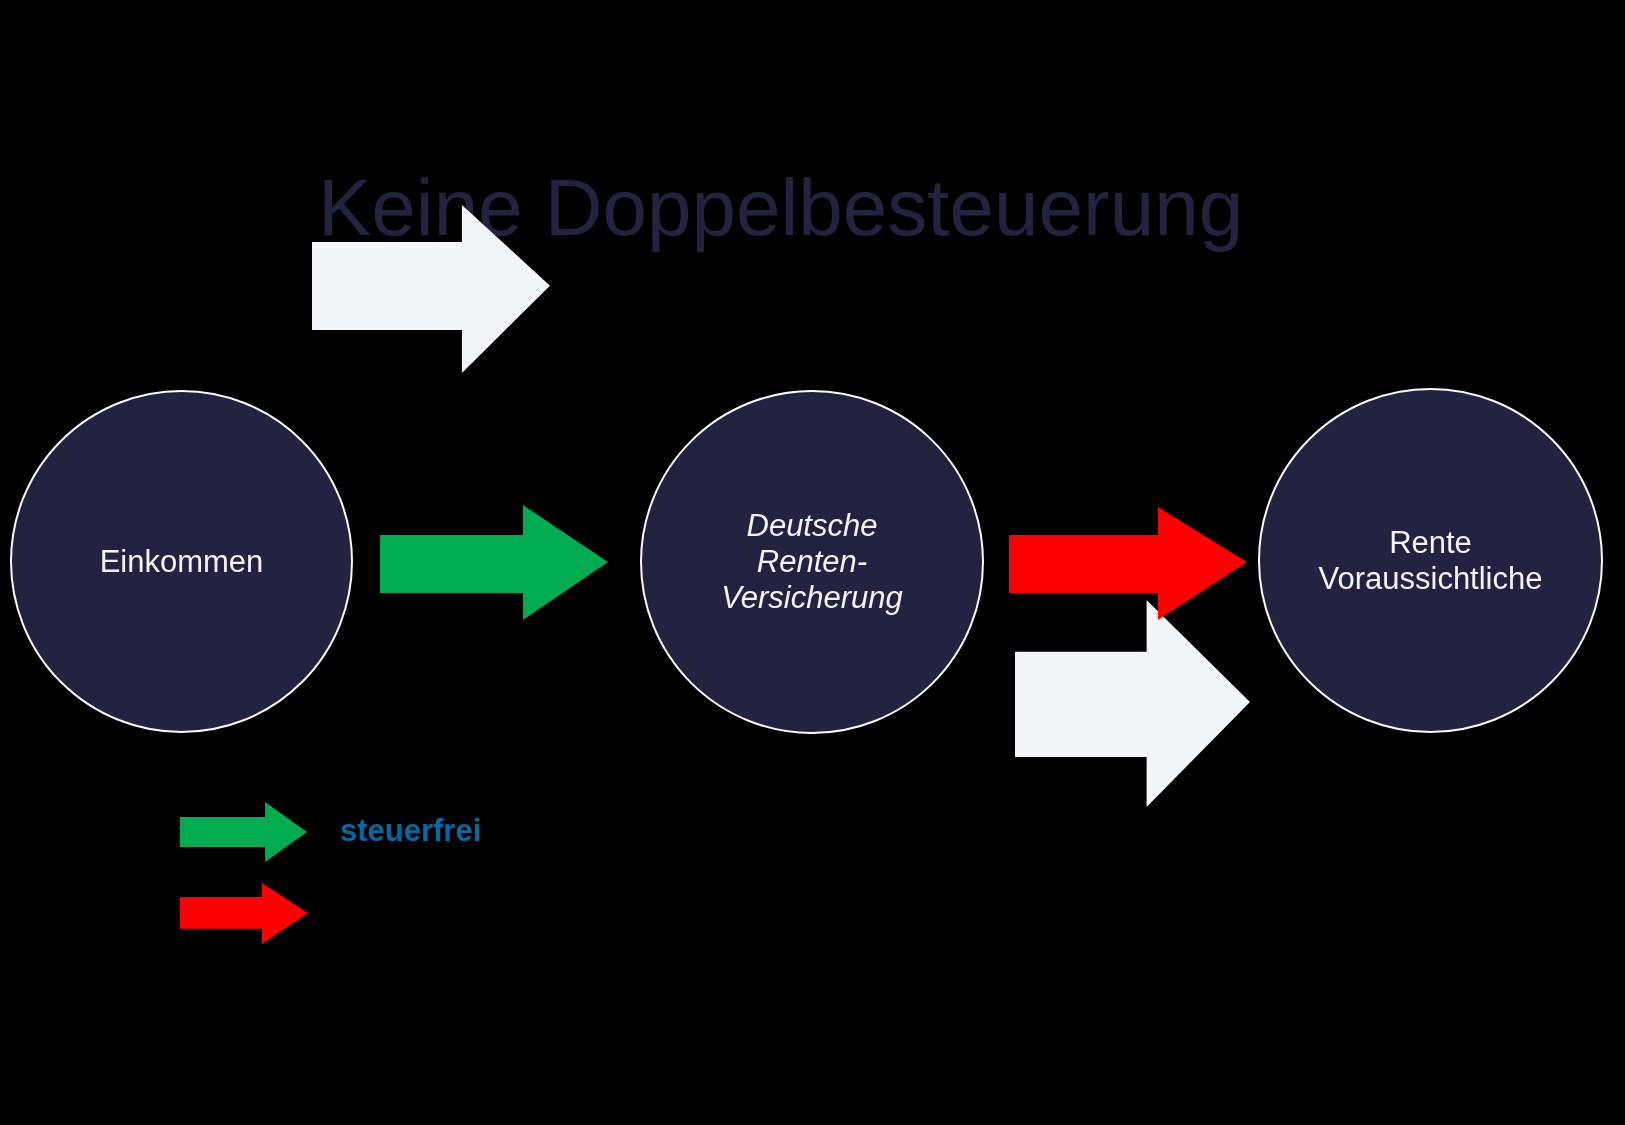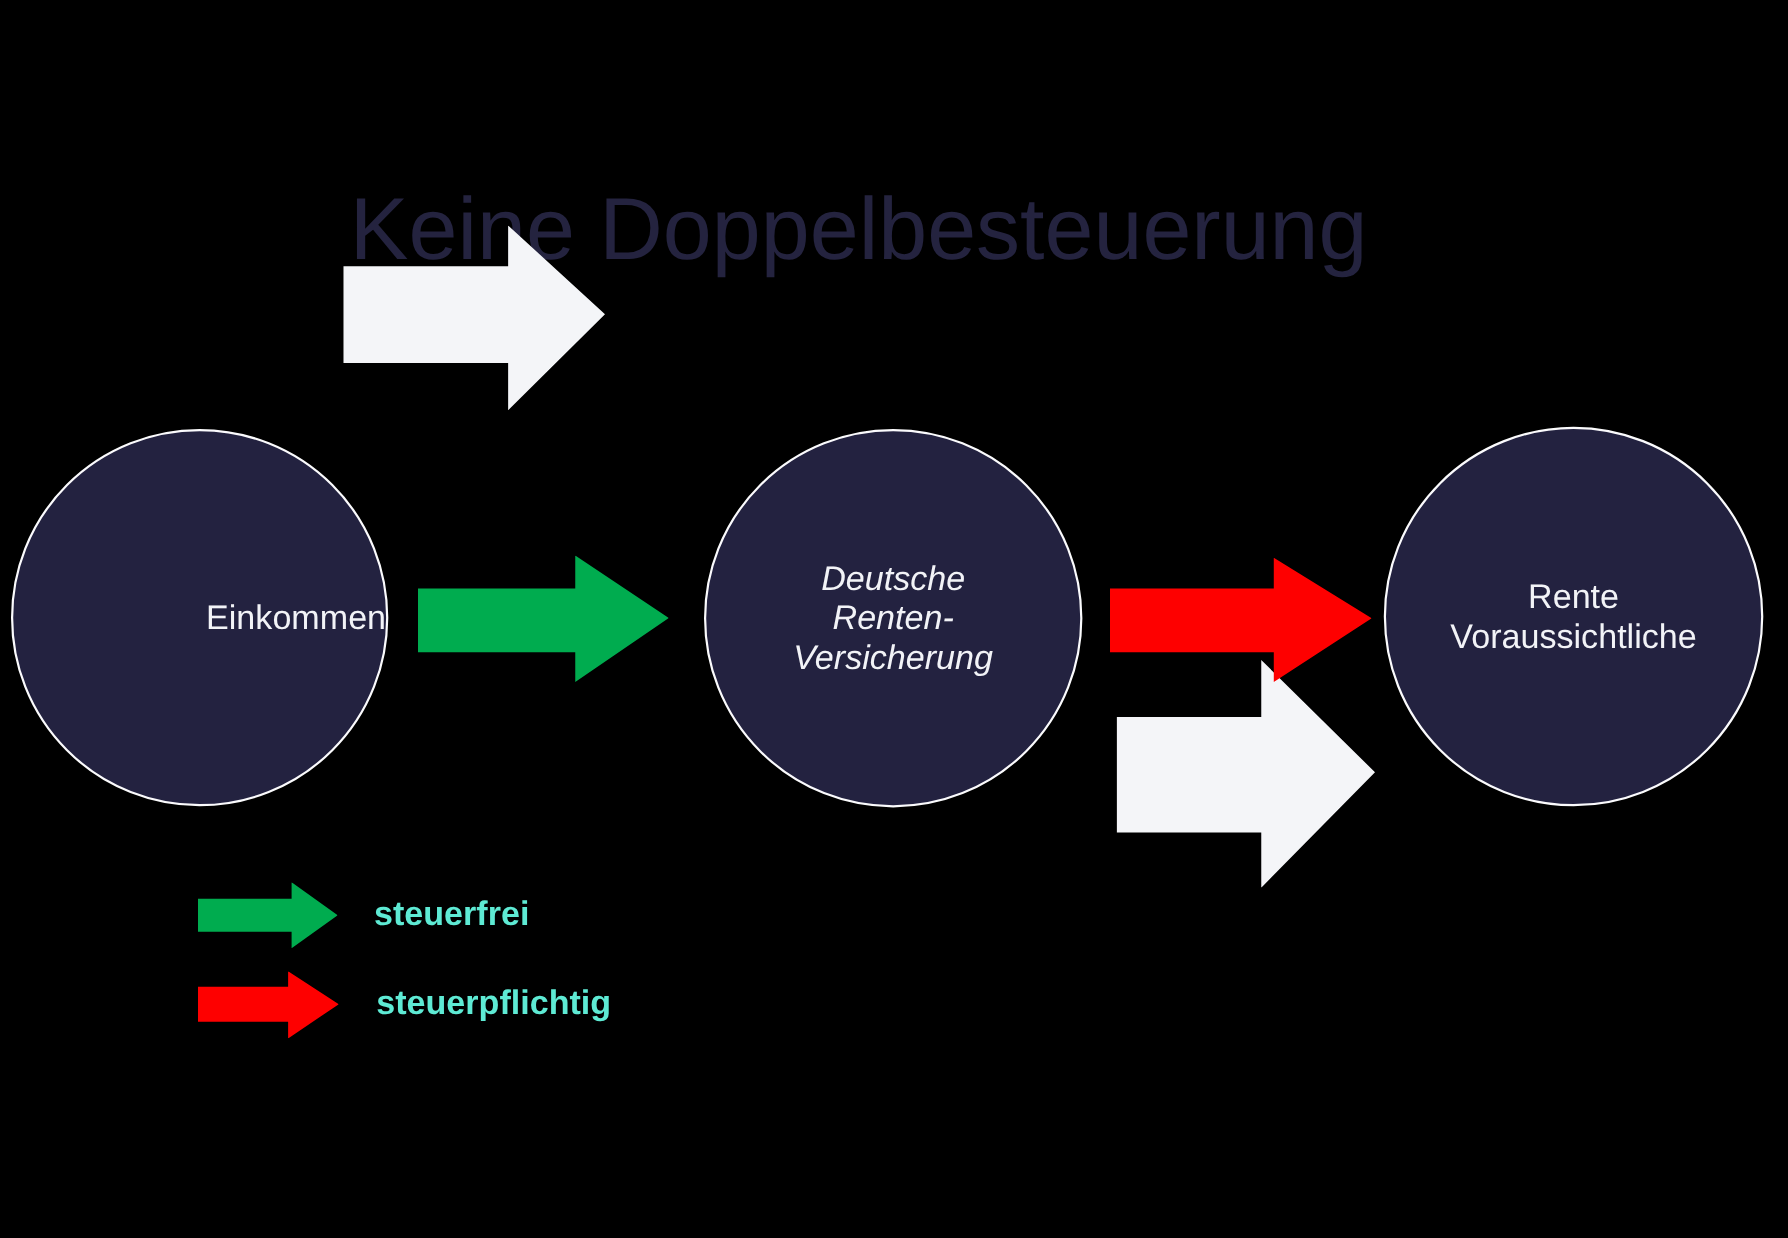--- a/index.html
+++ b/index.html
@@ -43,21 +43,21 @@
     z-index: 4;
   }
   .node .node-label {
     color: #F2F3F7;
     font-size: 31px;
     line-height: 36px;
     font-weight: 400;
   }
   .node .node-label span { display: block; }
 
-  #node-einkommen   { left: 10px;   top: 390px; width: 343px; height: 343px; justify-content: flex-end; }
+  #node-einkommen   { left: 10px;   top: 390px; width: 343px; height: 343px; }
   #node-drv         { left: 640px;  top: 390px; width: 344px; height: 344px; font-style: italic; }
   #node-rente       { left: 1258px; top: 388px; width: 345px; height: 345px; }
 
   
   .block-arrow { z-index: 2; }
   .arrow-white { background: #F4F5F8; }
   .arrow-green { background: #00AC4F; }
   .arrow-red   { background: #FE0000; }
 
   #arrow-intro {
@@ -80,21 +80,21 @@
   
   #legend-arrow-steuerfrei {
     left: 180px; top: 802px; width: 127px; height: 60px;
     clip-path: polygon(0% 25%, 67% 25%, 67% 0%, 100% 50%, 67% 100%, 67% 75%, 0% 75%);
   }
   #legend-arrow-steuerpflichtig {
     left: 180px; top: 883px; width: 128px; height: 61px;
     clip-path: polygon(0% 23%, 64% 23%, 64% 0%, 100% 49%, 64% 100%, 64% 75%, 0% 75%);
   }
   .legend-label {
-    color: #5eead4;
+    color: #0369a1;
     font-size: 31px;
     font-weight: 600;
     white-space: nowrap;
   }
   #legend-label-steuerfrei      { left: 340px; top: 813px; }
   #legend-label-steuerpflichtig { left: 342px; top: 894px; }
 </style>
 </head>
 <body>
 
@@ -128,15 +128,14 @@
     <div class="node-label">
       <span>Rente</span>
       <span>Voraussichtliche</span>
     </div>
   </div>
 
   <div id="legend-arrow-steuerfrei" class="abs block-arrow arrow-green"></div>
   <div id="legend-label-steuerfrei" class="abs legend-label">steuerfrei</div>
 
   <div id="legend-arrow-steuerpflichtig" class="abs block-arrow arrow-red"></div>
-  <div id="legend-label-steuerpflichtig" class="abs legend-label">steuerpflichtig</div>
 
 </div>
 
 </body></html>

